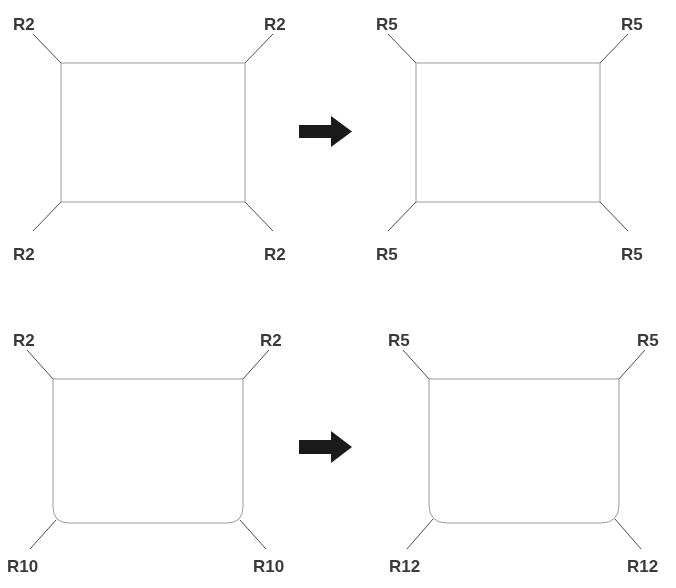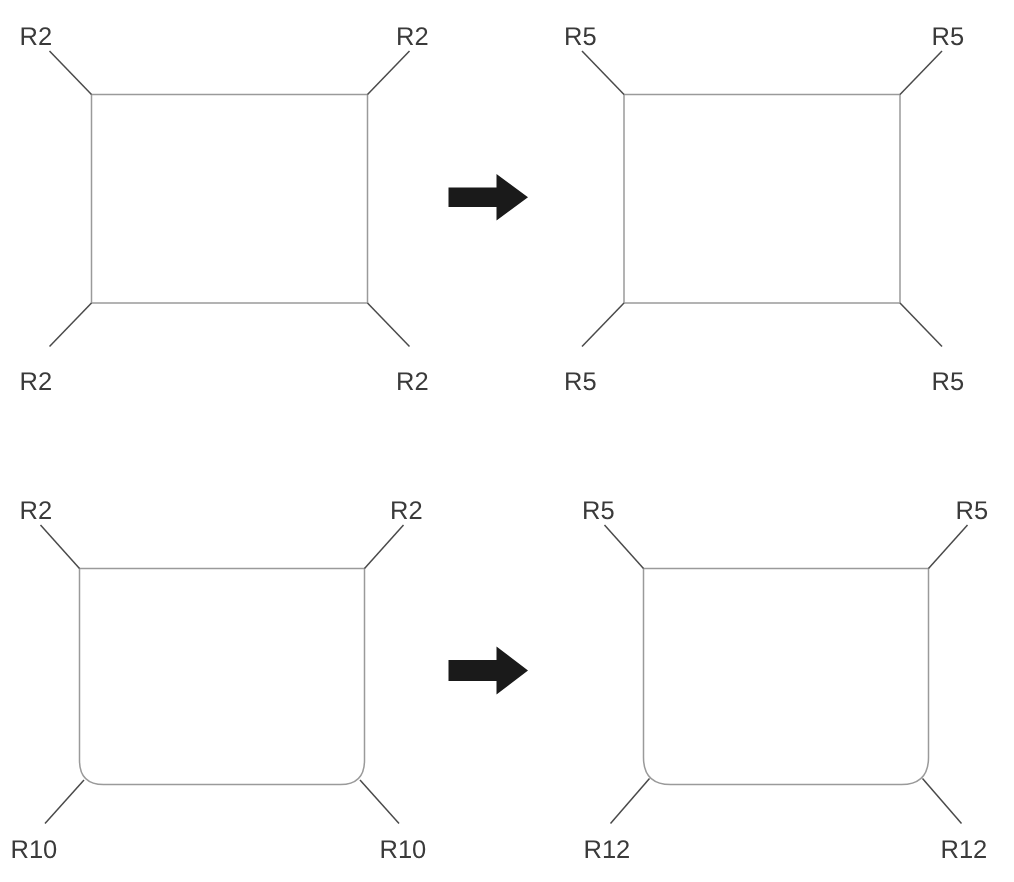--- a/index.html
+++ b/index.html
@@ -7,20 +7,21 @@
       padding: 0;
       background: #ffffff;
     }
     .canvas {
       width: 676px;
       height: 588px;
       position: relative;
       background: var(--background, #ffffff);
       font-family: "Liberation Sans", "DejaVu Sans", sans-serif;
       overflow: hidden;
+      font-weight: bold;
     }
     svg text {
       font-family: "Liberation Sans", "DejaVu Sans", sans-serif;
       font-size: 17px;
       fill: var(--label-color, #3a3a3a);
     }
     .rect-shape {
       fill: #ffffff;
       stroke: var(--rect-stroke, #9a9a9a);
       stroke-width: 1;

